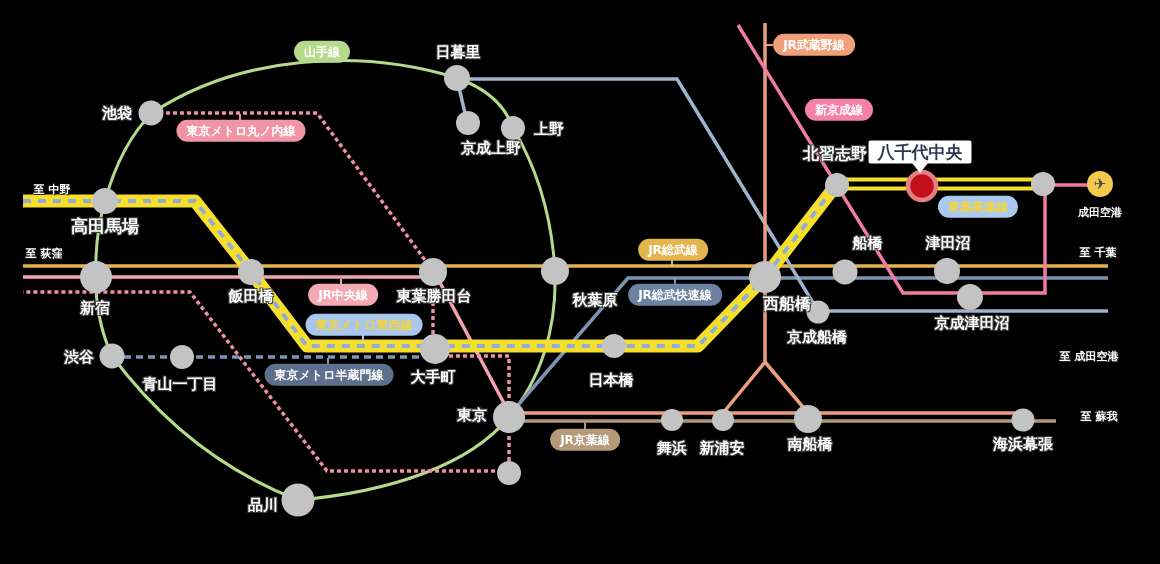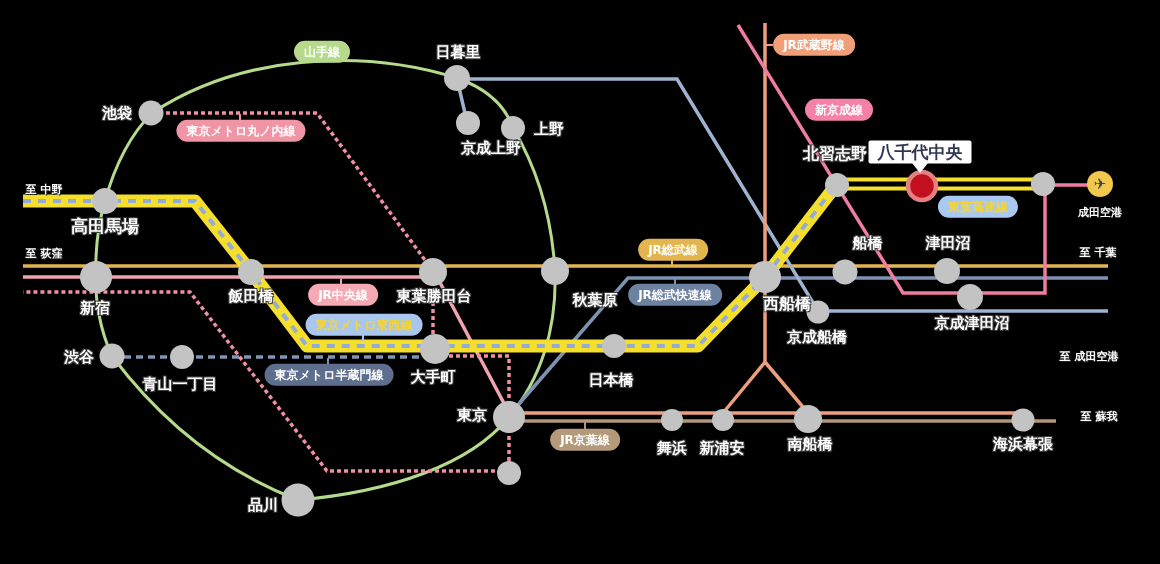--- a/index.html
+++ b/index.html
@@ -152,21 +152,21 @@
   <div class="station-label" style="left:948px;top:243px;">津田沼</div>
   <div class="station-label" style="left:817px;top:337px;">京成船橋</div>
   <div class="station-label" style="left:972px;top:323px;">京成津田沼</div>
   <div class="station-label fs16" style="left:835px;top:154px;">北習志野</div>
   <div class="airport-label" style="left:1100px;top:212px;">成田空港</div>
   <div class="station-label" style="left:672px;top:448px;">舞浜</div>
   <div class="station-label" style="left:722px;top:448px;">新浦安</div>
   <div class="station-label" style="left:810px;top:444px;">南船橋</div>
   <div class="station-label" style="left:1023px;top:444px;">海浜幕張</div>
 
-  <div class="terminal" style="left:44px;top:189px;">至 中野</div>
+  <div class="terminal" style="left:52px;top:189px;">至 中野</div>
   <div class="terminal" style="left:44px;top:253px;">至 荻窪</div>
   <div class="terminal" style="left:1098px;top:252px;">至 千葉</div>
   <div class="terminal" style="left:1089px;top:324px;margin-top:32px;">至 成田空港</div>
   <div class="terminal" style="left:1099px;top:416px;">至 蘇我</div>
 
   <div class="highlight-box" style="left:920px;top:152px;">八千代中央</div>
   <div class="highlight-pointer"></div>
 
 
 </div>

